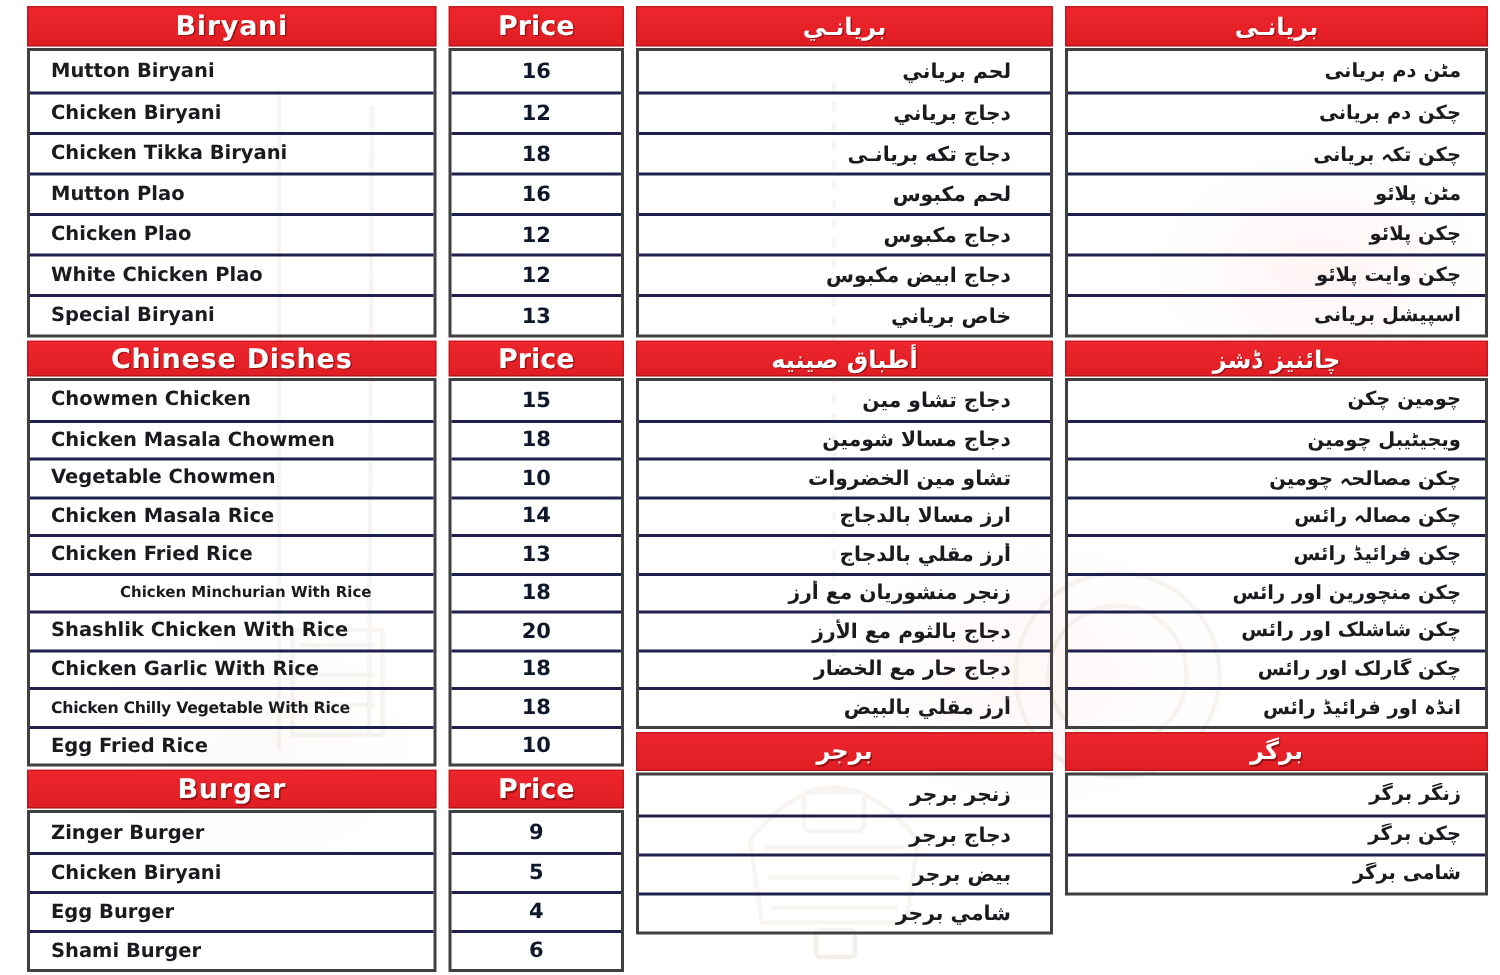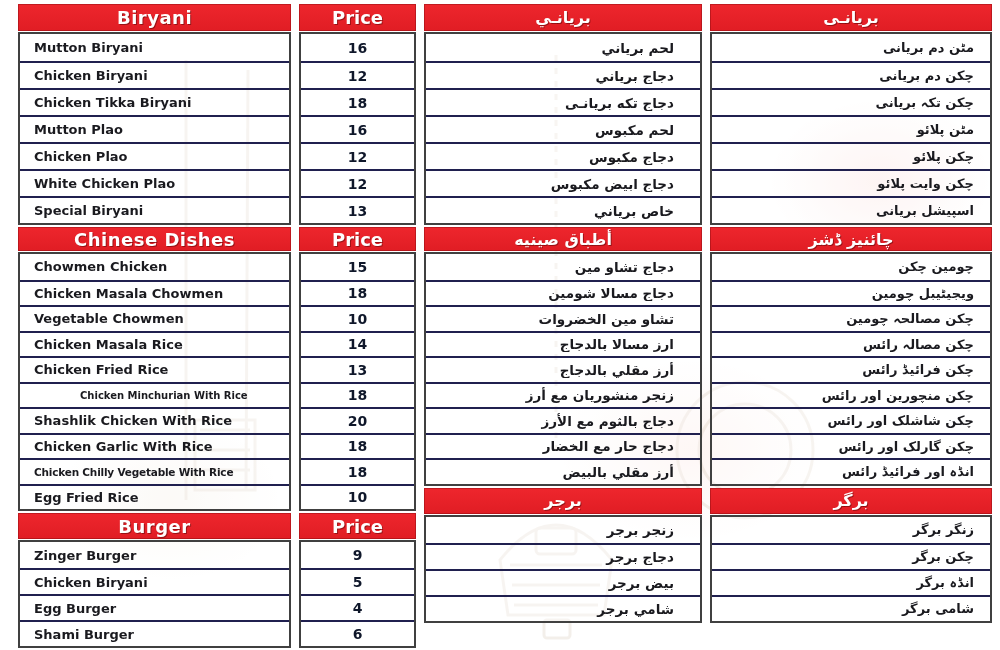--- a/index.html
+++ b/index.html
@@ -391,22 +391,19 @@
 
       <div class="hdr rtl h3">برگر</div>
       <div class="rows s3">
         <div class="row">
             <span class="cell-ur">زنگر برگر</span>
           </div>
         <div class="row">
             <span class="cell-ur">چکن برگر</span>
           </div>
         <div class="row">
-            <span class="cell-ur">انڈہ برگر</span>
-          </div>
-        <div class="row">
             <span class="cell-ur">شامی برگر</span>
           </div>
       </div>
     </div>
 
   </div>
 </div>
 
 </body></html>

